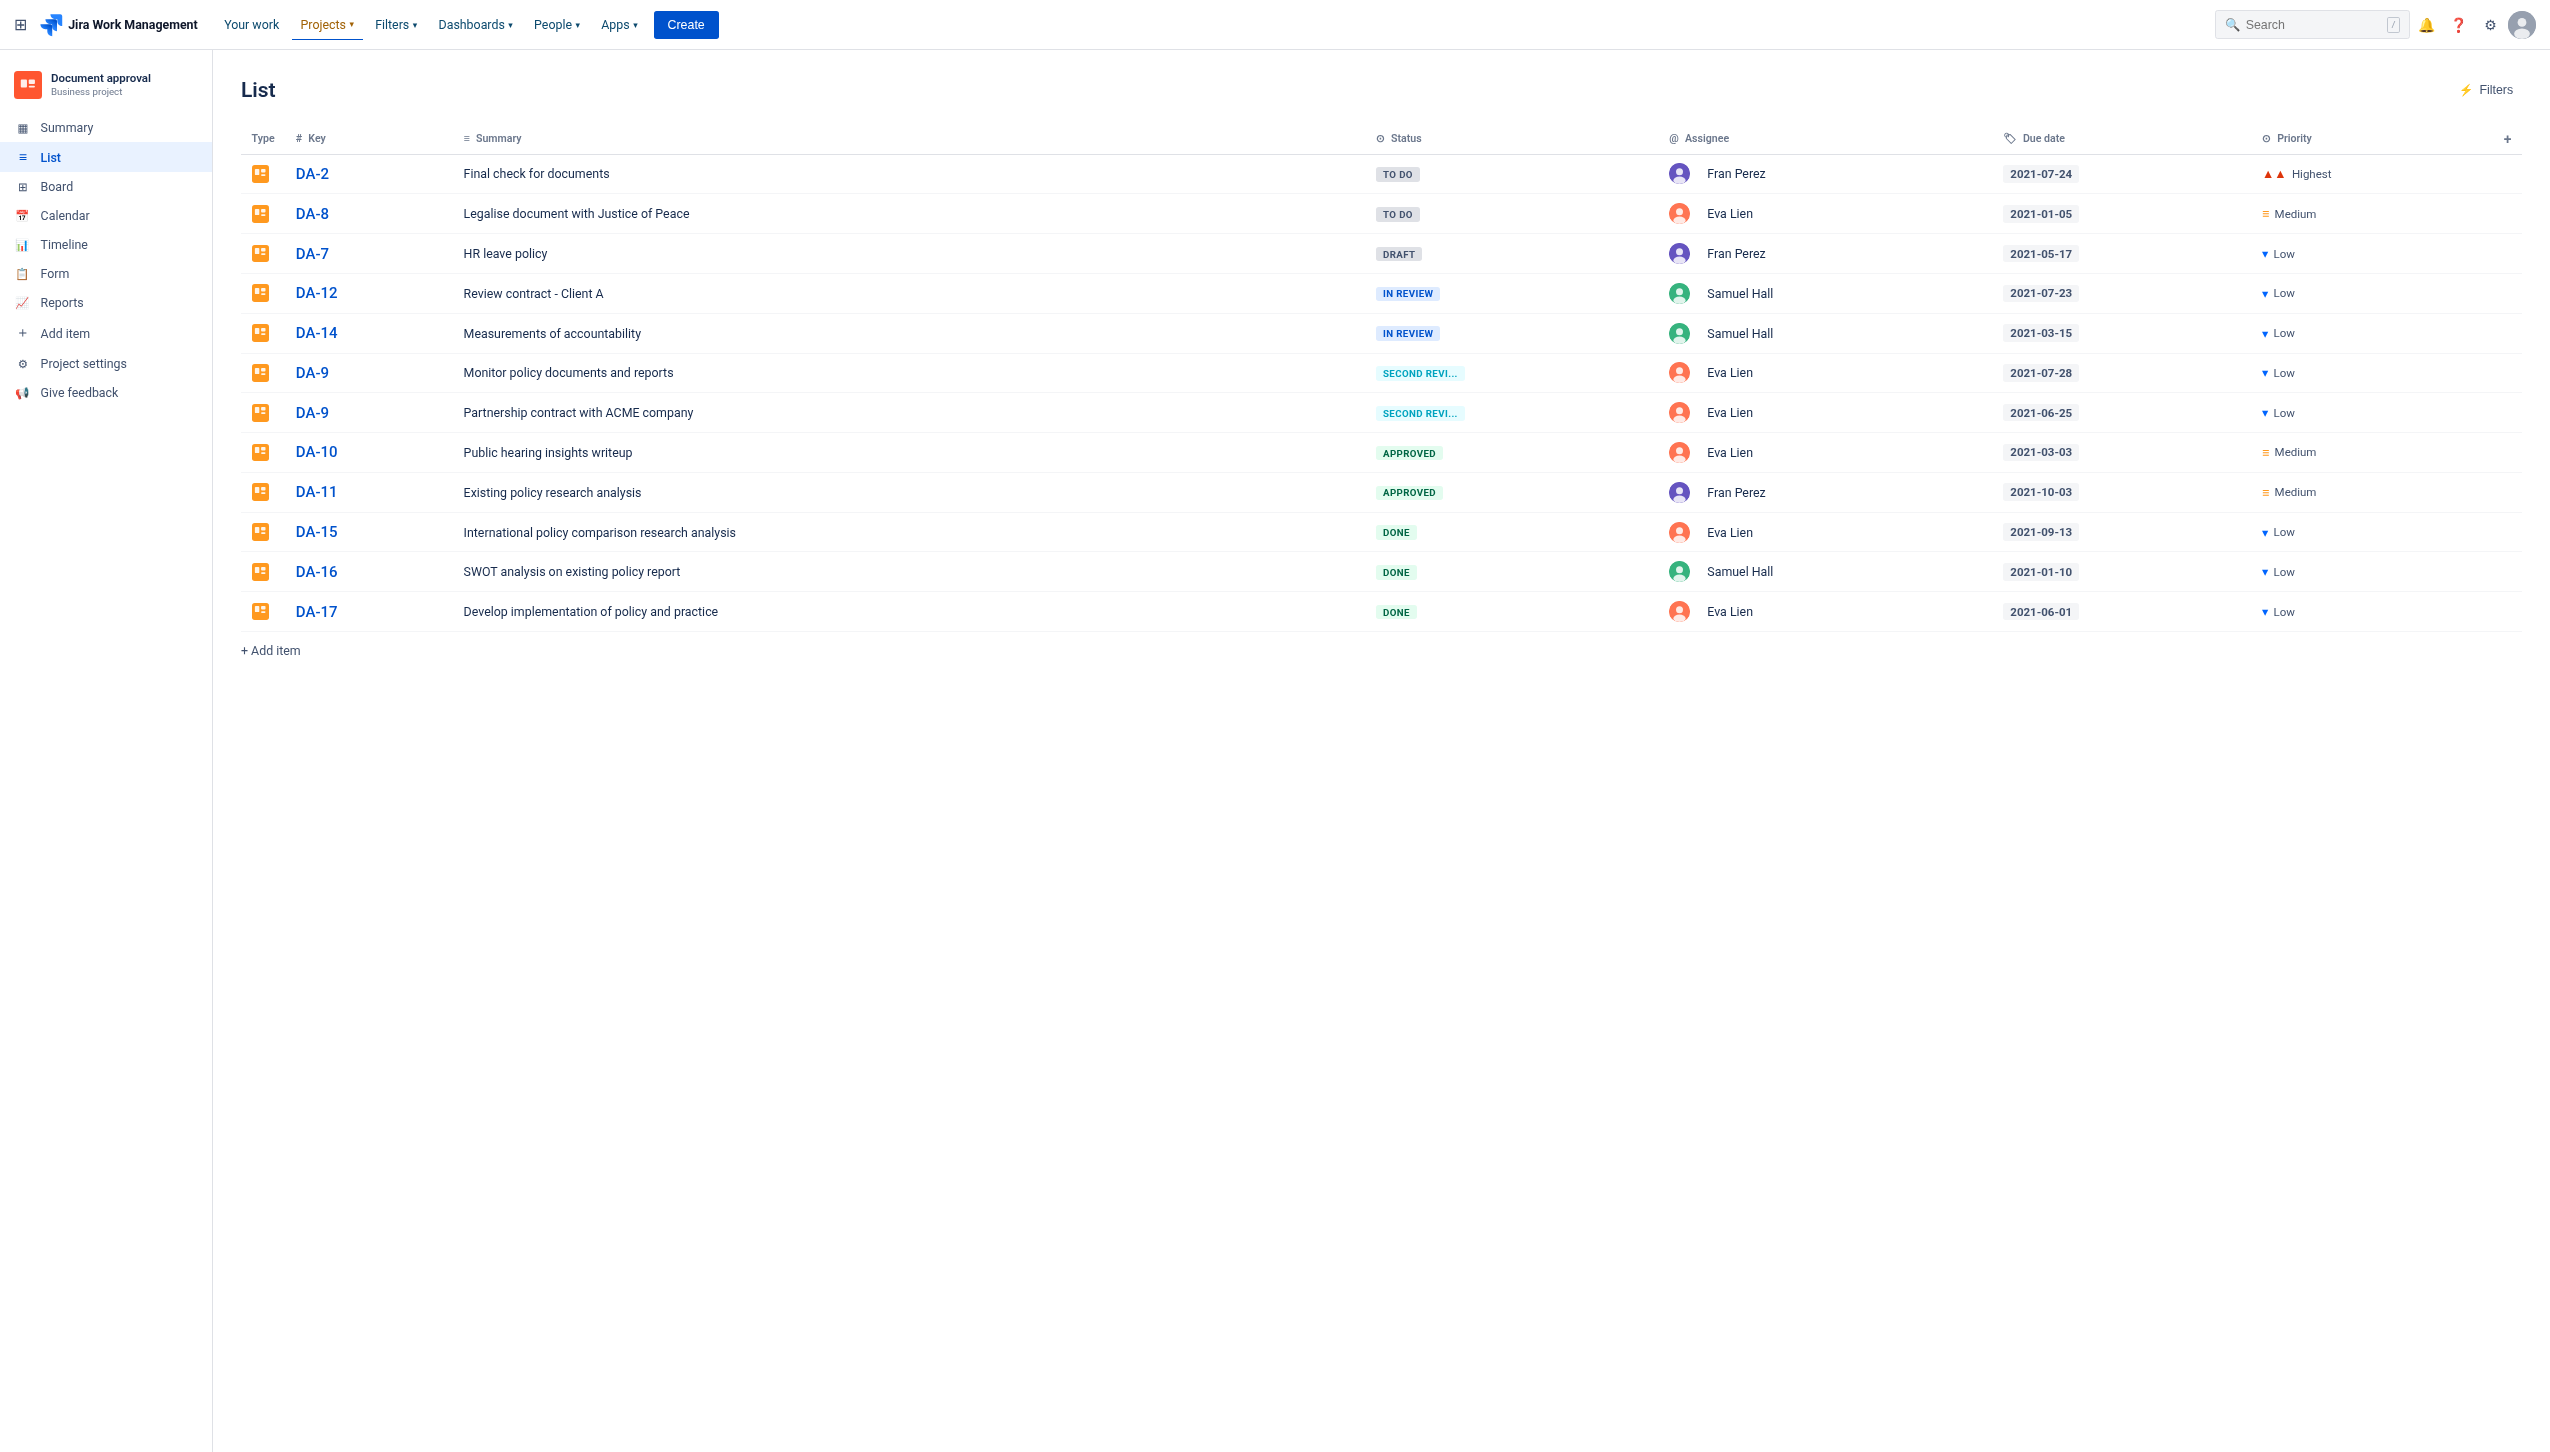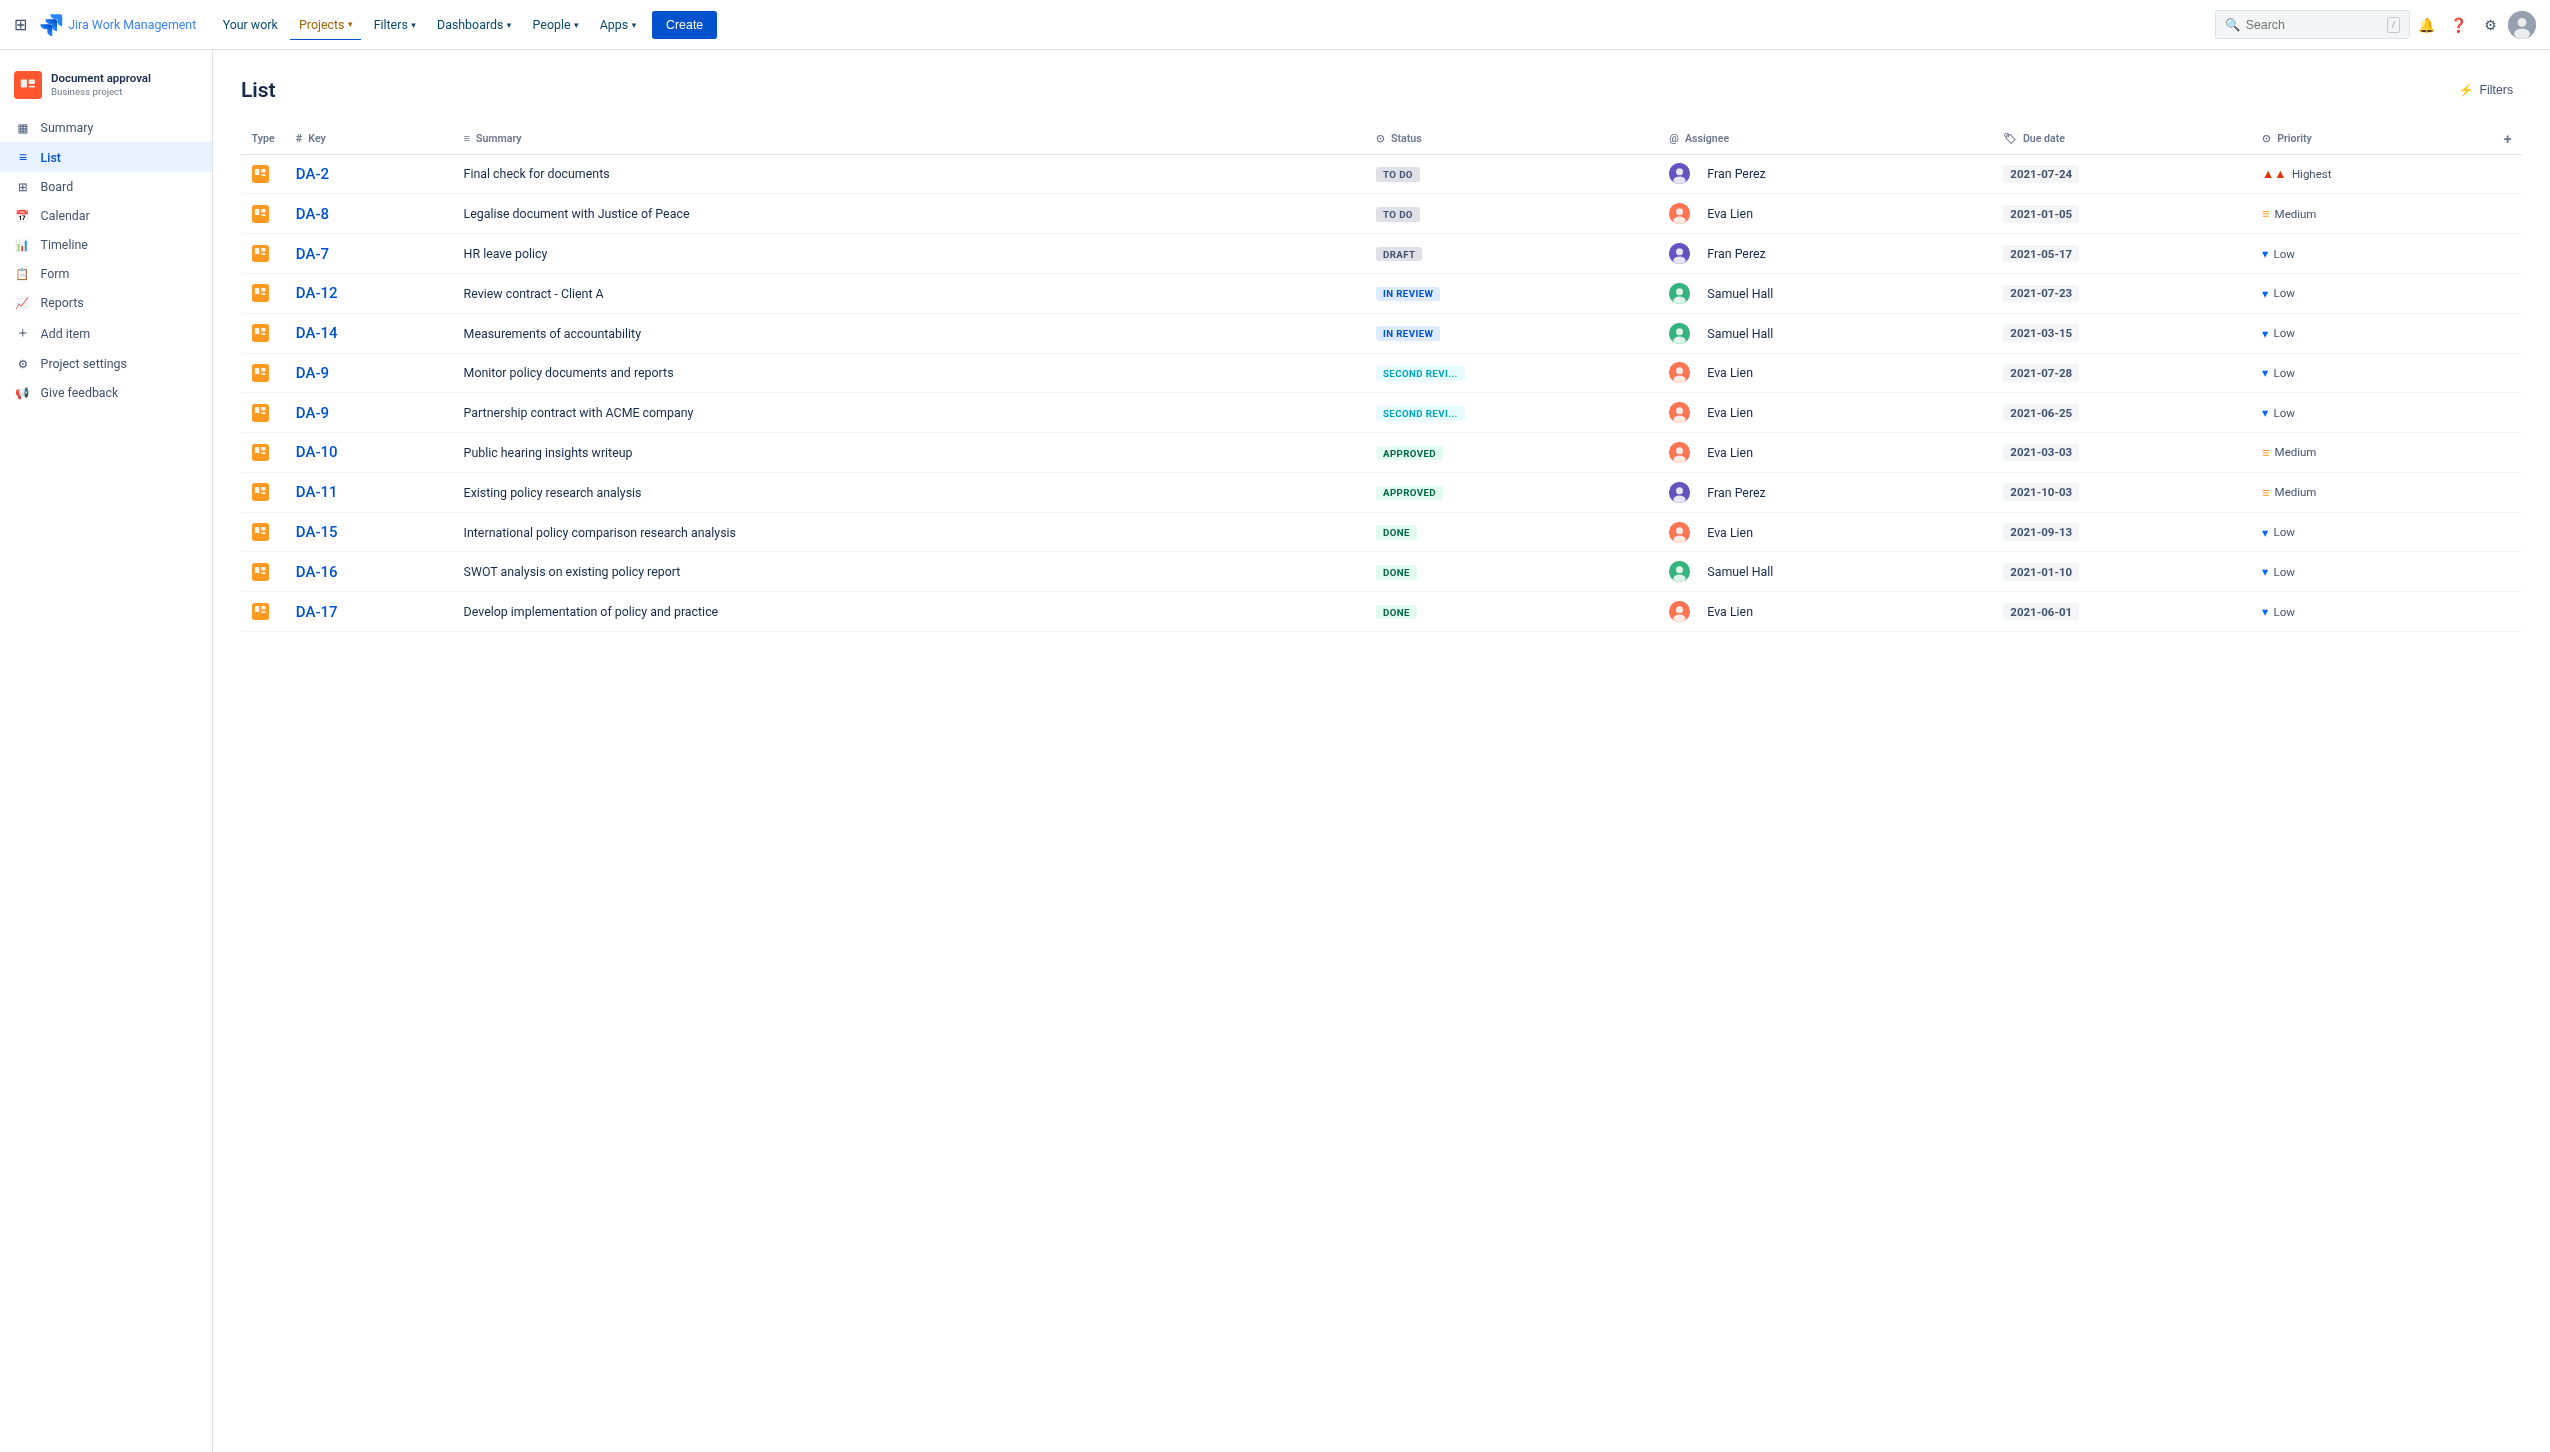--- a/index.html
+++ b/index.html
@@ -7,21 +7,21 @@
 
     
     .topnav {
       display: flex; align-items: center; height: 50px;
       background: #fff; border-bottom: 0.9px solid #dfe1e6;
       padding: 0 14px; gap: 3.5px; position: fixed; top: 0; left: 0; right: 0; z-index: 100;
     }
     .topnav-grid-icon { color: #42526e; cursor: pointer; margin-right: 7px; font-size: 16px; }
     .topnav-logo { display: flex; align-items: center; gap: 5.3px; margin-right: 14px; text-decoration: none; }
     .topnav-logo-icon { width: 25px; height: 25px; }
-    .topnav-logo-text { font-size: 12.4px; font-weight: 400; color: #3b82f6; white-space: nowrap; }
+    .topnav-logo-text { font-size: 12.4px; font-weight: 700; color: #0f172a; white-space: nowrap; }
     .topnav-link {
       padding: 7px 8.9px; font-size: 12.4px; color: #0c4a6e; cursor: pointer;
       border-radius: 2.7px; display: flex; align-items: center; gap: 3.5px;
       text-decoration: none; white-space: nowrap;
     }
     .topnav-link.active { color: #a16207; border-bottom: 1.8px solid #0052cc; border-radius: 0; }
     .topnav-link .chevron { font-size: 8.9px; }
     .topnav-create {
       background: #0052cc; color: #fff; border: none; border-radius: 2.7px;
       padding: 7px 14px; font-size: 12.4px; font-weight: 500; cursor: pointer; margin-left: 3.5px;
@@ -788,16 +788,19 @@
       <div class="priority-cell">
         <span><span style="color:#0065ff; font-size:12.4px;">▾</span></span>
         <span>Low</span>
       </div>
     </td>
     <td></td>
   </tr>
           </tbody>
       </table>
 
+      <div class="add-item-row">
+        <span>+ Add item</span>
+      </div>
     </div>
   </main>
 </div>
 
 
 </body></html>

